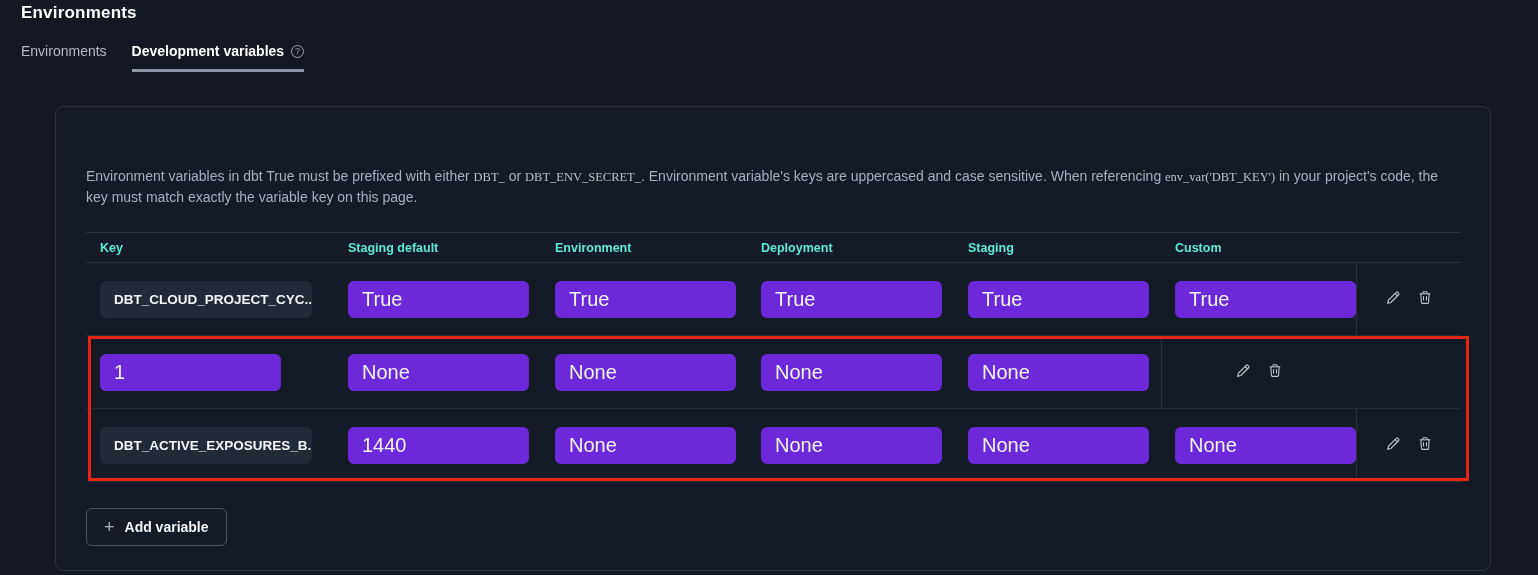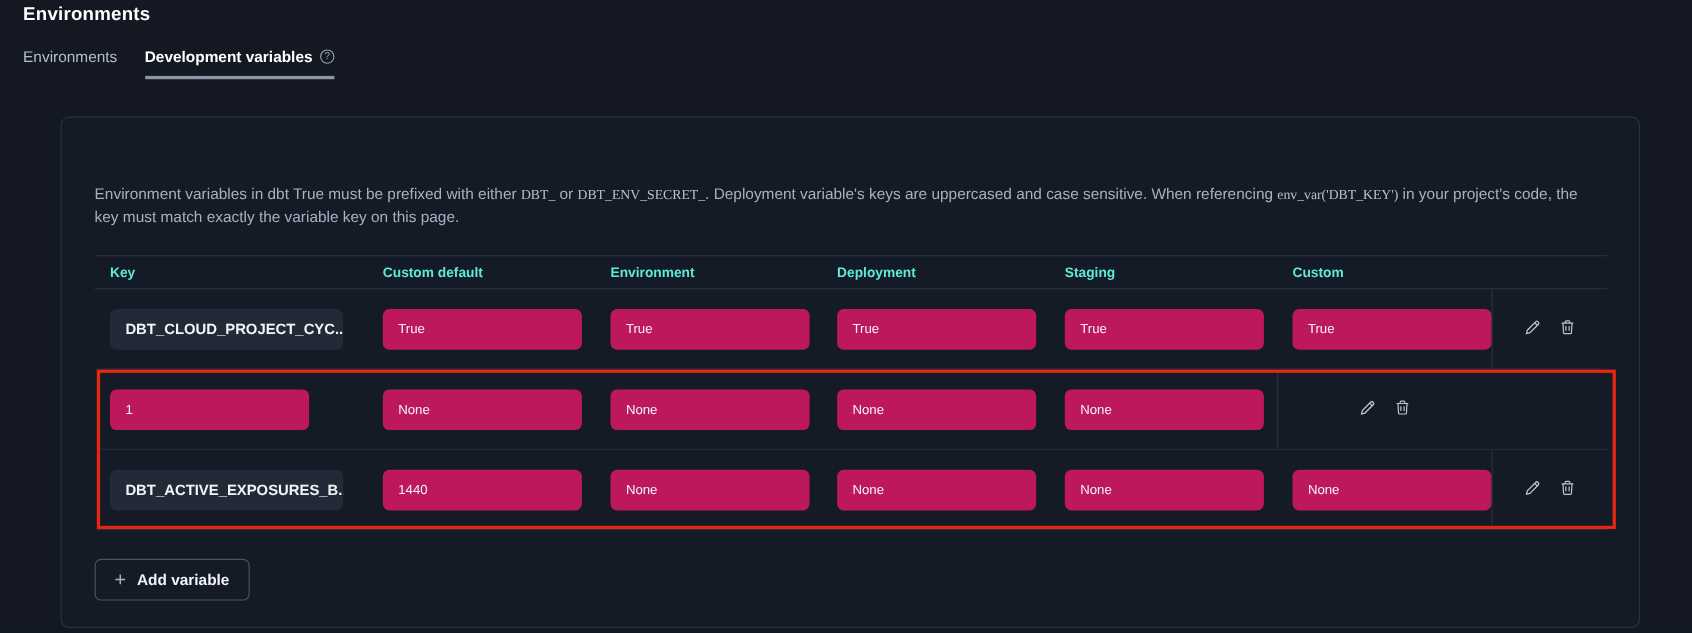--- a/index.html
+++ b/index.html
@@ -63,22 +63,22 @@
   }
   .th {
     font-size: 12.5px; font-weight: bold; color: #5eead4; padding-left: 14px;
     white-space: nowrap;
   }
   .trow { height: 73px; border-bottom: 1px solid #252d3b; }
   .cell { padding-left: 14px; }
   .pill {
     display: inline-flex; align-items: center;
     height: 37px; border-radius: 6px;
-    background: #be185d; padding: 0 14px;
-    font-size: 12px; color: #f2f4f8; white-space: nowrap;
+    background: #6d28d9; padding: 0 14px;
+    font-size: 20px; color: #f2f4f8; white-space: nowrap;
   }
   .pill.key {
     background: #232a37; font-weight: bold; font-size: 13.5px;
     max-width: 212px; overflow: hidden;
   }
   .pill.value { width: 181px; }
   .actions-cell {
     height: 100%; display: flex; align-items: center; justify-content: center;
     gap: 14px; border-left: 1px solid #2b3342; padding-left: 0;
   }
@@ -117,27 +117,27 @@
 <div class="tab-bar">
   <div class="tab">Environments</div>
   <div class="tab active">
     <span>Development variables</span>
     <span class="help-icon">?</span>
   </div>
 </div>
 
 <div class="card">
 
-  <p class="desc"><span>Environment variables in dbt True must be prefixed with either </span><code>DBT_</code><span> or </span><code>DBT_ENV_SECRET_</code><span>. Deployment variable's keys are uppercased and case sensitive. When referencing </span><code>env_var('DBT_KEY')</code><span> in your project's code, the key must match exactly the variable key on this page.</span></p>
+  <p class="desc"><span>Environment variables in dbt True must be prefixed with either </span><code>DBT_</code><span> or </span><code>DBT_ENV_SECRET_</code><span>. Environment variable's keys are uppercased and case sensitive. When referencing </span><code>env_var('DBT_KEY')</code><span> in your project's code, the key must match exactly the variable key on this page.</span></p>
 
   <div class="table">
 
     <div class="thead">
       <div class="th">Key</div>
-      <div class="th">Custom default</div>
+      <div class="th">Staging default</div>
       <div class="th">Environment</div>
       <div class="th">Deployment</div>
       <div class="th">Staging</div>
       <div class="th">Custom</div>
       <div class="th"></div>
     </div>
 
     <div class="trow">
       <div class="cell"><span class="pill key">DBT_CLOUD_PROJECT_CYC...</span></div>
       <div class="cell"><span class="pill value">True</span></div>

